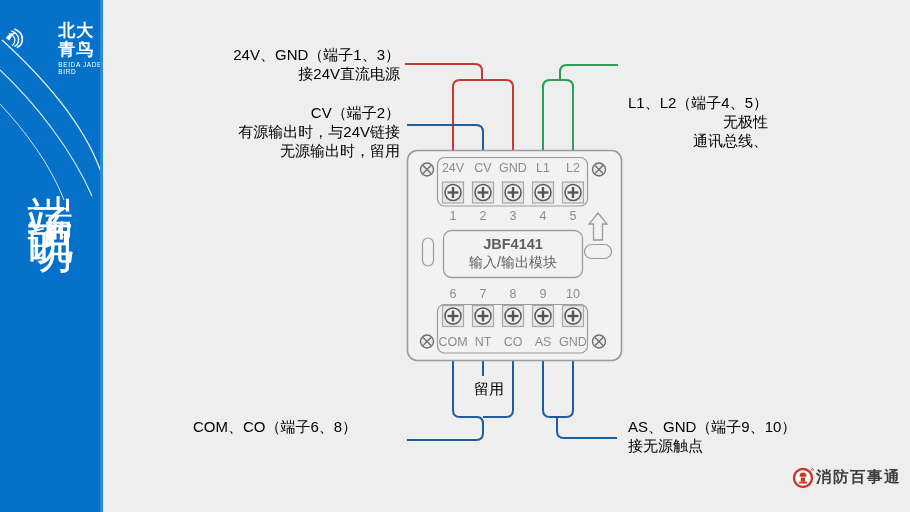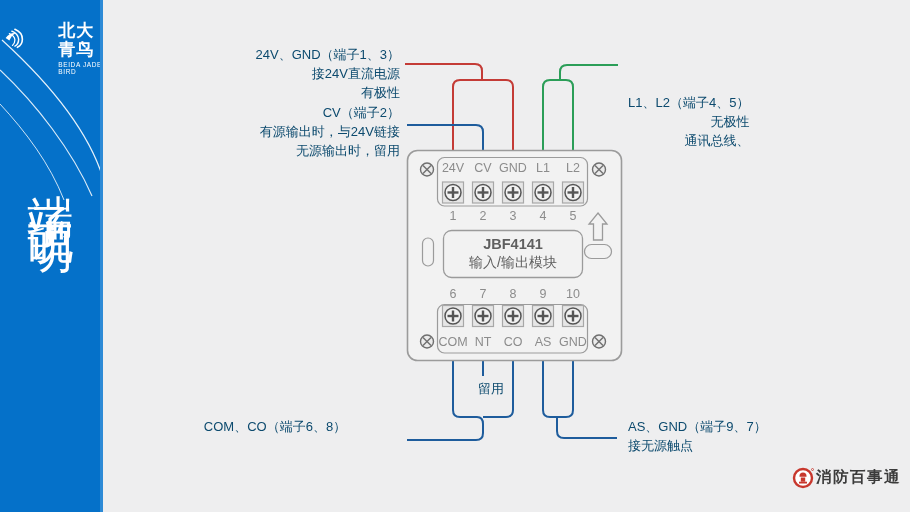--- a/index.html
+++ b/index.html
@@ -17,21 +17,21 @@
           writing-mode:vertical-rl;color:#fff;font-size:46px;letter-spacing:12px;
           font-weight:500;line-height:1;}
   
   .diagram{position:absolute;left:0;top:0;}
   .diagram text{font-family:"Liberation Sans",sans-serif;}
   .t-label{font-size:12.5px;fill:#8c8c8c;}
   .t-num{font-size:12.5px;fill:#8c8c8c;}
   .m-model{font-size:14.5px;font-weight:600;fill:#5f5f5f;}
   .m-name{font-size:14px;fill:#5f5f5f;}
   
-  .ann{position:absolute;font-size:13px;line-height:19px;color:#0c4a6e;white-space:nowrap;}
+  .ann{position:absolute;font-size:15px;line-height:19px;color:#000000;white-space:nowrap;}
   .ann .l{display:block;}
   .ann-top-left{left:150px;top:45px;width:250px;text-align:right;}
   .ann-mid-left{left:150px;top:103px;width:250px;text-align:right;}
   .ann-top-right{left:628px;top:45px;text-align:right;margin-top:48px;}
   .ann-bottom-left{left:150px;top:417px;width:250px;text-align:center;}
   .ann-bottom-right{left:628px;top:417px;text-align:left;}
   .ann-reserved{left:452px;top:379px;width:52px;text-align:right;}
   
   .footer{position:absolute;left:792px;top:465px;display:flex;align-items:center;}
   .footer-text{font-size:15.5px;font-weight:600;color:#3b3b3b;letter-spacing:1.5px;margin-left:0;}
@@ -179,37 +179,36 @@
 
       <rect x="422.5" y="238" width="11" height="28" rx="5.5" fill="none" stroke="#9b9b9b" stroke-width="1.2"></rect>
       <rect x="584.5" y="244.5" width="27" height="14" rx="7" fill="none" stroke="#9b9b9b" stroke-width="1.2"></rect>
       <path d="M598,213 L607,224 H602.5 V240 H593.5 V224 H589 Z" fill="none" stroke="#9b9b9b" stroke-width="1.3"></path>
     </g>
   </svg>
 
   <div class="ann ann-top-left">
     <span class="l">24V、GND（端子1、3）</span>
     <span class="l">接24V直流电源</span>
-    <span class="l">有极性</span>
   </div>
   <div class="ann ann-mid-left">
     <span class="l">CV（端子2）</span>
     <span class="l">有源输出时，与24V链接</span>
     <span class="l">无源输出时，留用</span>
   </div>
   <div class="ann ann-top-right">
     <span class="l">L1、L2（端子4、5）</span>
     <span class="l">无极性</span>
     <span class="l">通讯总线、</span>
   </div>
   <div class="ann ann-bottom-left">
     <span class="l">COM、CO（端子6、8）</span>
   </div>
   <div class="ann ann-bottom-right">
-    <span class="l">AS、GND（端子9、7）</span>
+    <span class="l">AS、GND（端子9、10）</span>
     <span class="l">接无源触点</span>
   </div>
   <div class="ann ann-reserved">留用</div>
 
   <div class="footer">
     <svg width="24" height="24" viewBox="0 0 24 24">
       <circle cx="11" cy="13" r="9" fill="#fff" stroke="#c8372d" stroke-width="2.4"></circle>
       <path d="M11,7.5 a3.5,3.5 0 0 1 3.5,3.5 v0.8 h-7 v-0.8 a3.5,3.5 0 0 1 3.5,-3.5 Z" fill="#c8372d"></path>
       <rect x="8.8" y="12.5" width="4.4" height="4.2" fill="#c8372d"></rect>
       <rect x="7" y="16.7" width="8" height="1.8" fill="#c8372d"></rect>

